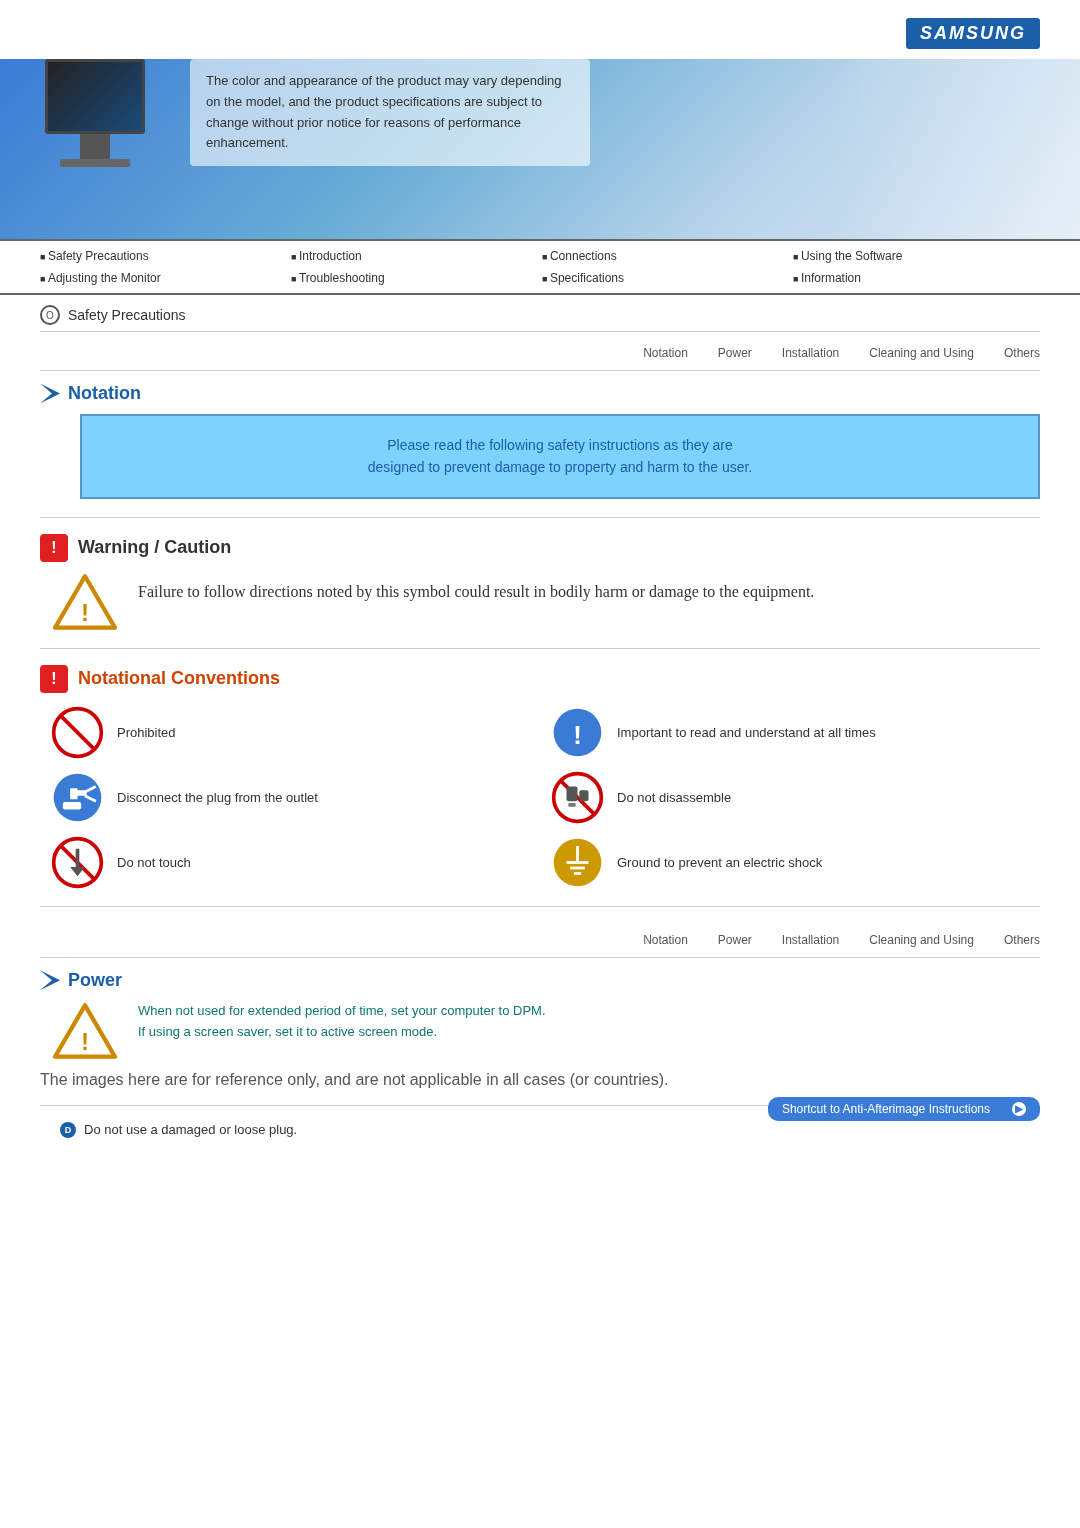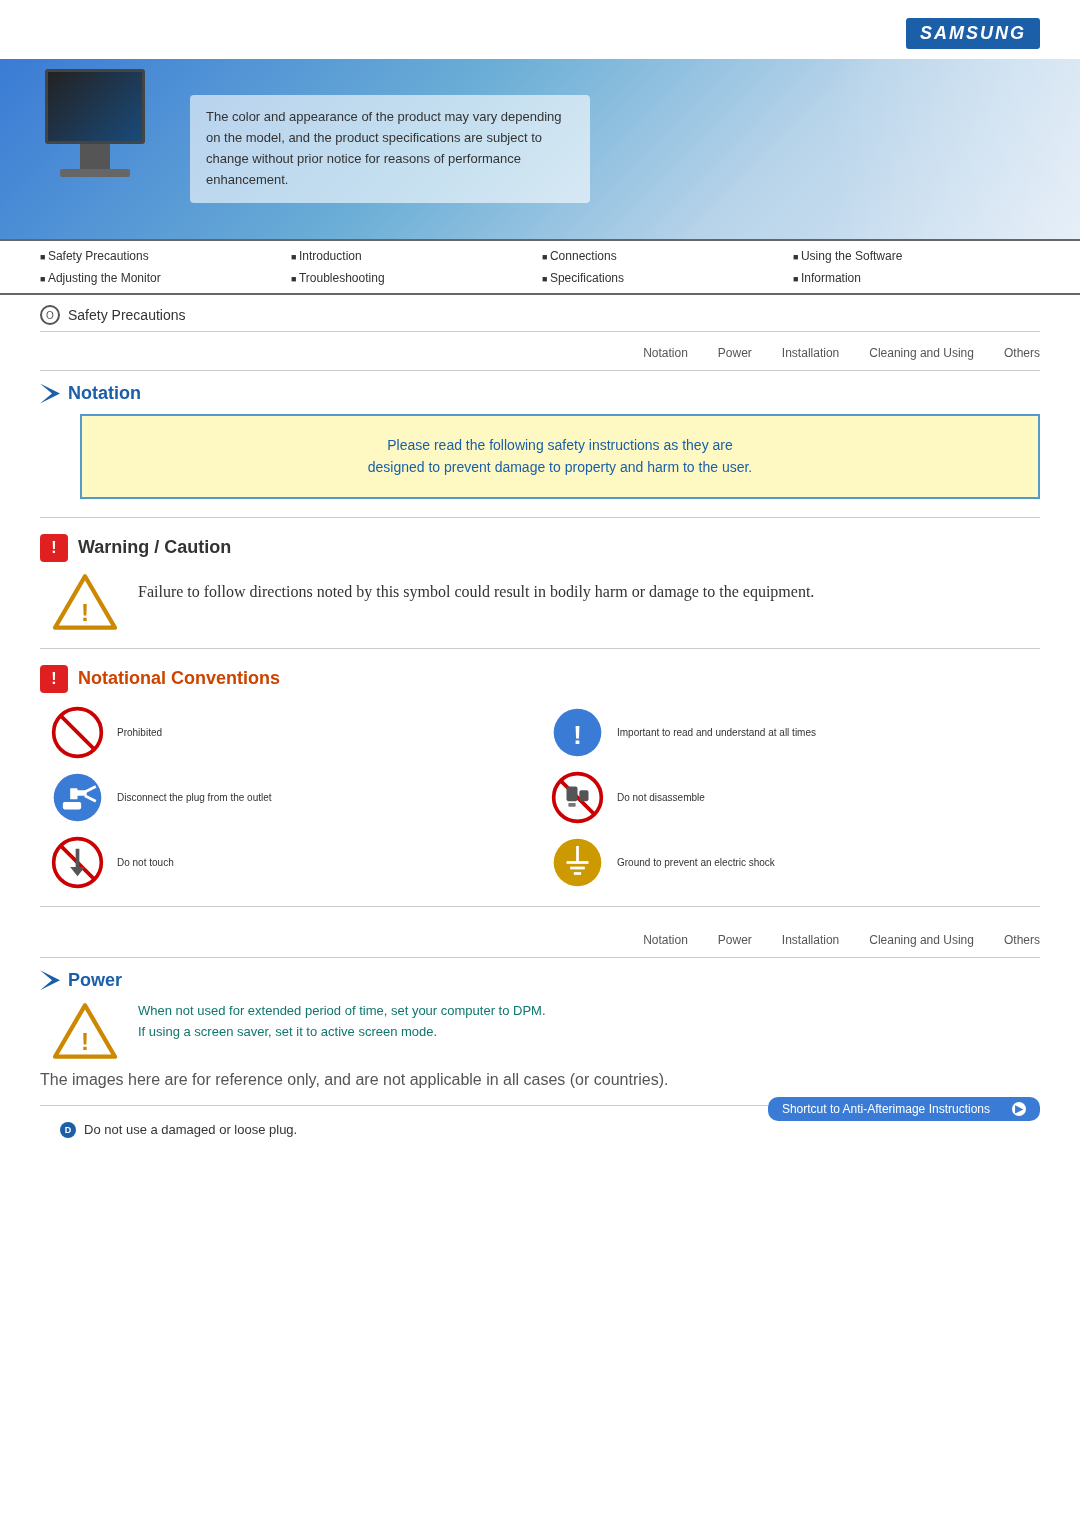--- a/index.html
+++ b/index.html
@@ -33,21 +33,21 @@
       border-radius: 3px;
       letter-spacing: 2px;
     }
 
     
     .hero-banner {
       width: 100%;
       height: 180px;
       background: linear-gradient(135deg, #3a7bd5 0%, #6baed6 40%, #b8d4ea 70%, #dce8f5 100%);
       display: flex;
-      align-items: center;
+      align-items: flex-start;
       position: relative;
       overflow: hidden;
       margin-bottom: 0;
     }
     .hero-monitor {
       width: 130px;
       height: 160px;
       margin-left: 30px;
       flex-shrink: 0;
       position: relative;
@@ -180,21 +180,21 @@
 
     
     .info-box {
       border: 2px solid #5599cc;
       padding: 18px 30px;
       margin: 10px 0 18px 40px;
       text-align: center;
       color: #1a5fa8;
       font-size: 14px;
       line-height: 1.6;
-      background: #fef9c3;
+      background: #7dd3fc;
     }
 
     
     .divider {
       border: none;
       border-top: 1px solid #ccc;
       margin: 16px 0;
     }
 
     
@@ -275,21 +275,21 @@
     .conv-icon {
       width: 55px;
       height: 55px;
       flex-shrink: 0;
     }
     .conv-icon svg {
       width: 55px;
       height: 55px;
     }
     .conv-text {
-      font-size: 10px;
+      font-size: 13px;
       color: #333;
     }
 
     
     .power-header {
       display: flex;
       align-items: center;
       margin: 10px 0 10px 0;
     }
     .power-title {

